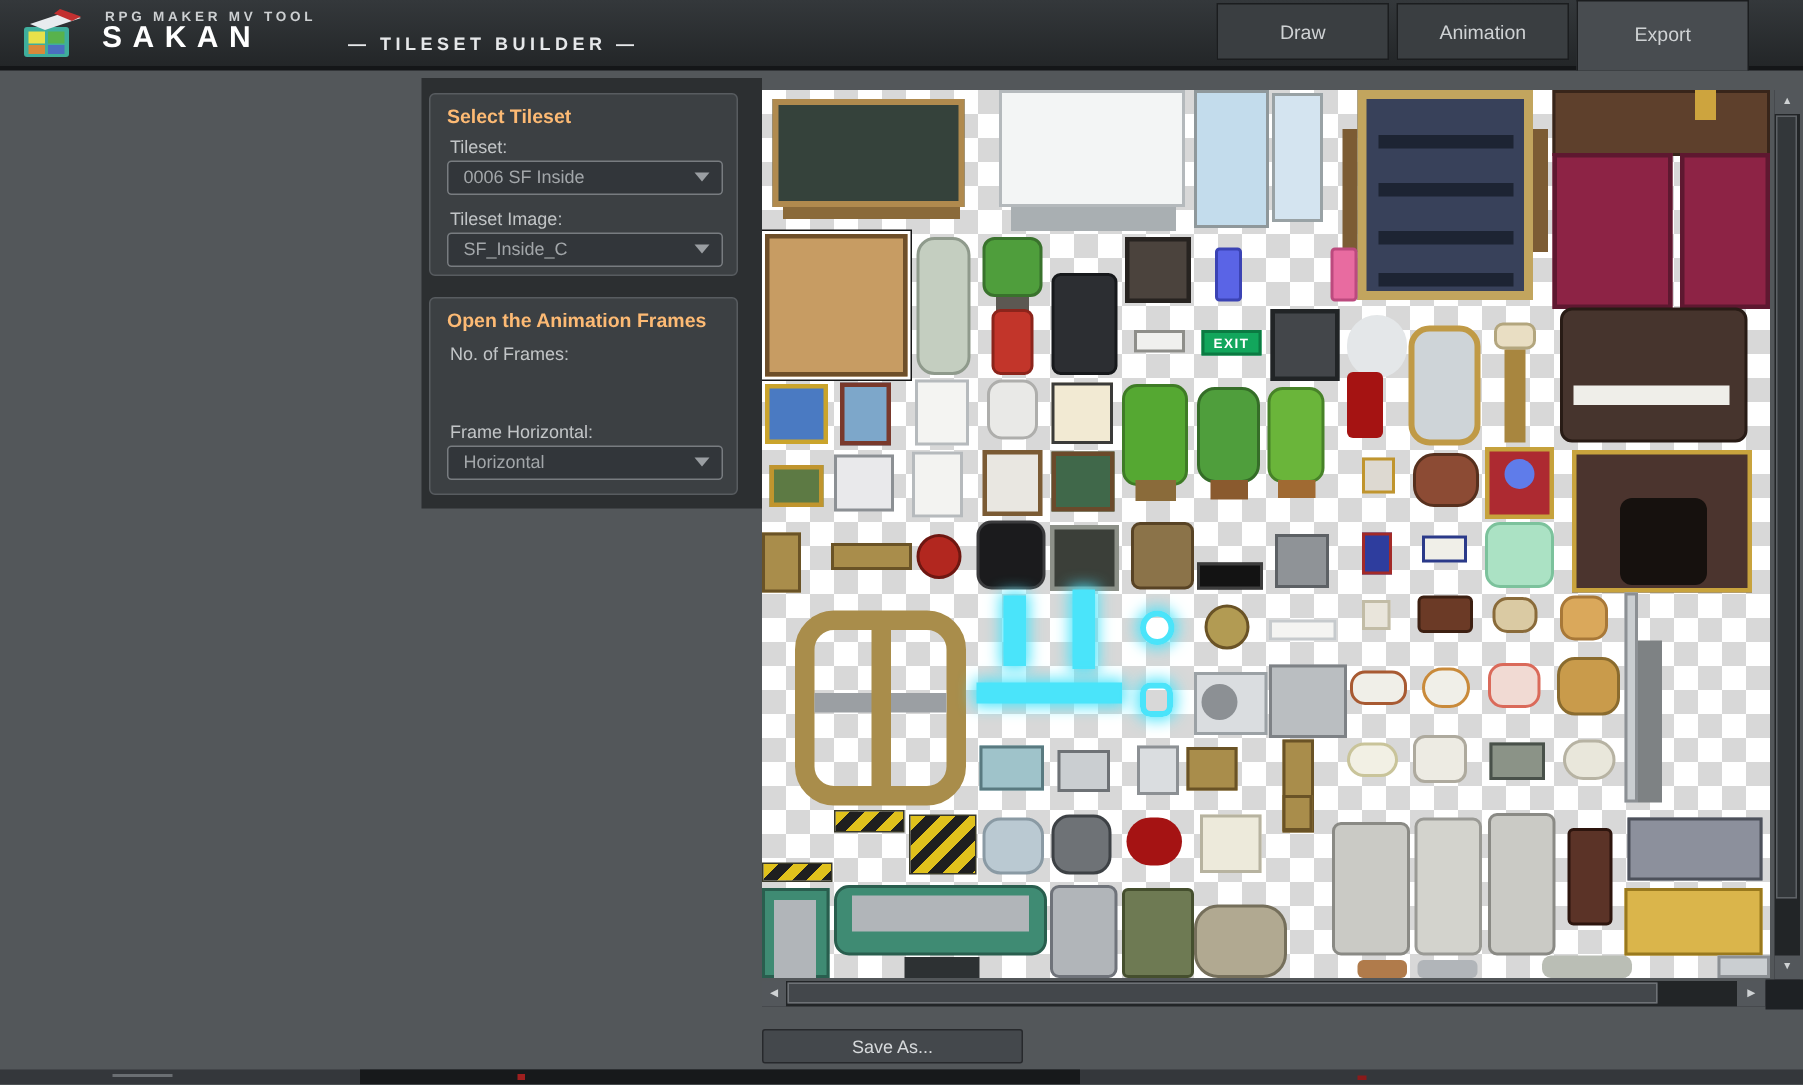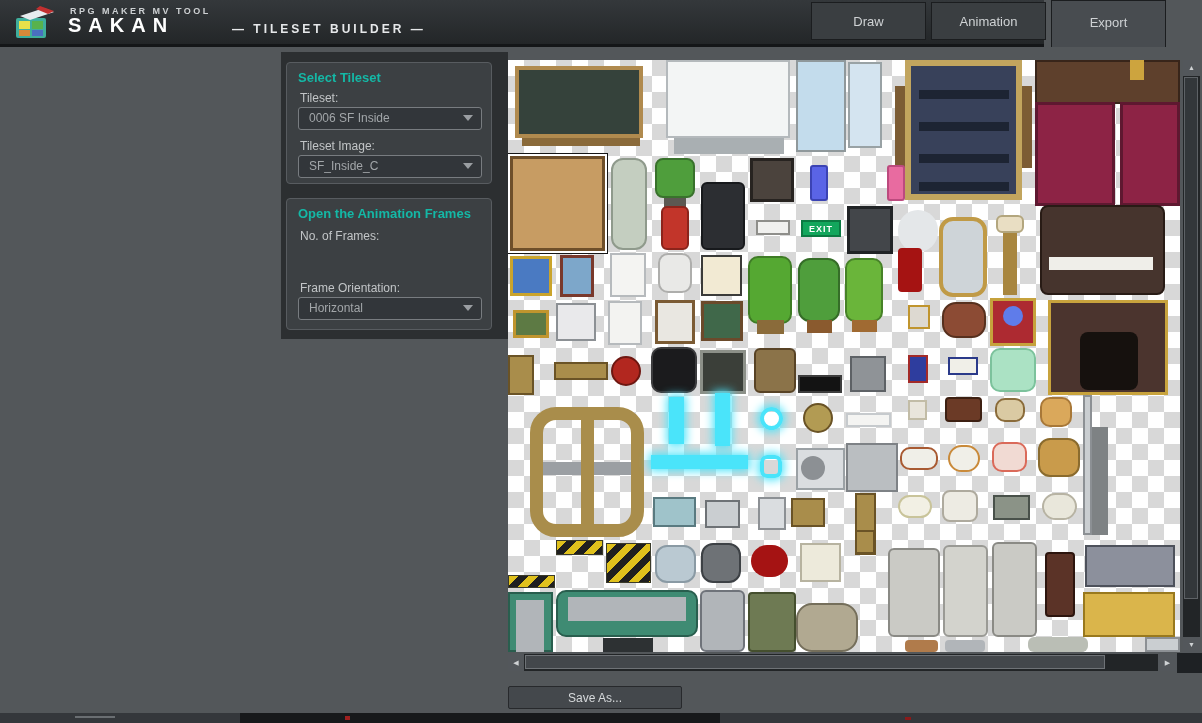--- a/index.html
+++ b/index.html
@@ -1,18 +1,18 @@
 <!DOCTYPE html>
 <html><head>
 <meta charset="utf-8">
 <style>
   html,body{margin:0;padding:0;background:#53575a;font-family:"Liberation Sans",sans-serif;}
   #app{position:relative;width:1202px;height:723px;background:#53575a;overflow:hidden;}
   
-  #header{position:absolute;left:0;top:0;width:1044px;height:44px;
+  #header{position:absolute;left:0;top:0;width:1202px;height:44px;
     background:linear-gradient(#34383b,#232628);border-bottom:3px solid #141618;}
   #logo{position:absolute;left:10px;top:4px;width:48px;height:38px;}
   #brand-top{position:absolute;left:70px;top:6px;font-size:9px;font-weight:bold;color:#cdd0d2;letter-spacing:2.5px;}
   #brand-main{position:absolute;left:68px;top:14px;font-size:20px;font-weight:bold;color:#ffffff;letter-spacing:7px;}
   #brand-sub{position:absolute;left:232px;top:22px;font-size:12px;font-weight:bold;color:#e6e8ea;letter-spacing:3px;text-transform:uppercase;}
   .htab{position:absolute;top:2px;width:115px;height:38px;line-height:38px;text-align:center;
     font-size:13px;color:#cfd2d4;background:#3a3e41;border:1px solid #1b1d1f;box-sizing:border-box;margin-left:28px;}
   .htab.active{top:0;height:47px;line-height:44px;background:#484c50;border-bottom:none;}
   
   #left-panel{position:absolute;left:0;top:47px;width:275px;height:676px;background:#141618;}
@@ -33,21 +33,21 @@
     background-image:linear-gradient(45deg,#e0e0e0 25%,transparent 25%,transparent 75%,#e0e0e0 75%),
                      linear-gradient(45deg,#e0e0e0 25%,transparent 25%,transparent 75%,#e0e0e0 75%);
     background-size:36px 36px;background-position:0 0,18px 18px;}
   #thumb-selected{position:absolute;left:3px;top:2px;width:29px;height:32px;background:linear-gradient(#d8b277,#a9804e 60%,#6e4f2e);
     border:2px solid #ffffff;outline:1px solid #111;box-sizing:border-box;}
   
   #mid-backdrop{position:absolute;left:281px;top:52px;width:227px;height:287px;background:#2c2f31;}
   .groupbox{position:absolute;left:286px;width:206px;background:#3c4043;border:1px solid #585c60;border-radius:4px;box-sizing:border-box;}
   #group-tileset{top:62px;height:122px;}
   #group-anim{top:198px;height:132px;}
-  .group-title{position:absolute;left:11px;top:7px;font-size:13px;font-weight:bold;color:#14b8a6;}
+  .group-title{position:absolute;left:11px;top:7px;font-size:13px;font-weight:bold;color:#fdba74;}
   .field-label{position:absolute;left:13px;font-size:12px;color:#c2c5c7;}
   .dropdown{position:absolute;left:11px;width:184px;height:23px;background:#32363a;border:1px solid #787c80;
     border-radius:3px;box-sizing:border-box;color:#a2a6a9;font-size:12px;line-height:21px;padding-left:10px;}
   .caret{position:absolute;right:8px;top:7px;width:0;height:0;border-left:5px solid transparent;
     border-right:5px solid transparent;border-top:6px solid #9a9ea2;}
   
   #preview{position:absolute;left:508px;top:60px;width:672px;height:592px;overflow:hidden;
     background:#ffffff;
     background-image:linear-gradient(45deg,#d8d8d8 25%,transparent 25%,transparent 75%,#d8d8d8 75%),
                      linear-gradient(45deg,#d8d8d8 25%,transparent 25%,transparent 75%,#d8d8d8 75%);
@@ -114,21 +114,21 @@
     <div class="field-label" style="top:76px">Tileset Image:</div>
     <div class="dropdown" style="top:92px">
       <span>SF_Inside_C</span>
       <span class="caret"></span>
     </div>
   </div>
 
   <div class="groupbox" id="group-anim">
     <div class="group-title">Open the Animation Frames</div>
     <div class="field-label" style="top:30px">No. of Frames:</div>
-    <div class="field-label" style="top:82px">Frame Orientation:</div>
+    <div class="field-label" style="top:82px">Frame Horizontal:</div>
     <div class="dropdown" style="top:98px">
       <span>Horizontal</span>
       <span class="caret"></span>
     </div>
   </div>
 
   <div id="preview">
       <div class="tile" style="left: 7px; top: 6px; width: 128px; height: 72px; background: rgb(53, 66, 59); border: 4px solid rgb(176, 138, 78);"></div>
       <div class="tile" style="left: 14px; top: 78px; width: 118px; height: 8px; background: rgb(138, 106, 58);"></div>
       <div class="tile" style="left: 158px; top: 0px; width: 124px; height: 78px; background: rgb(243, 245, 245); border: 2px solid rgb(180, 185, 188);"></div>

